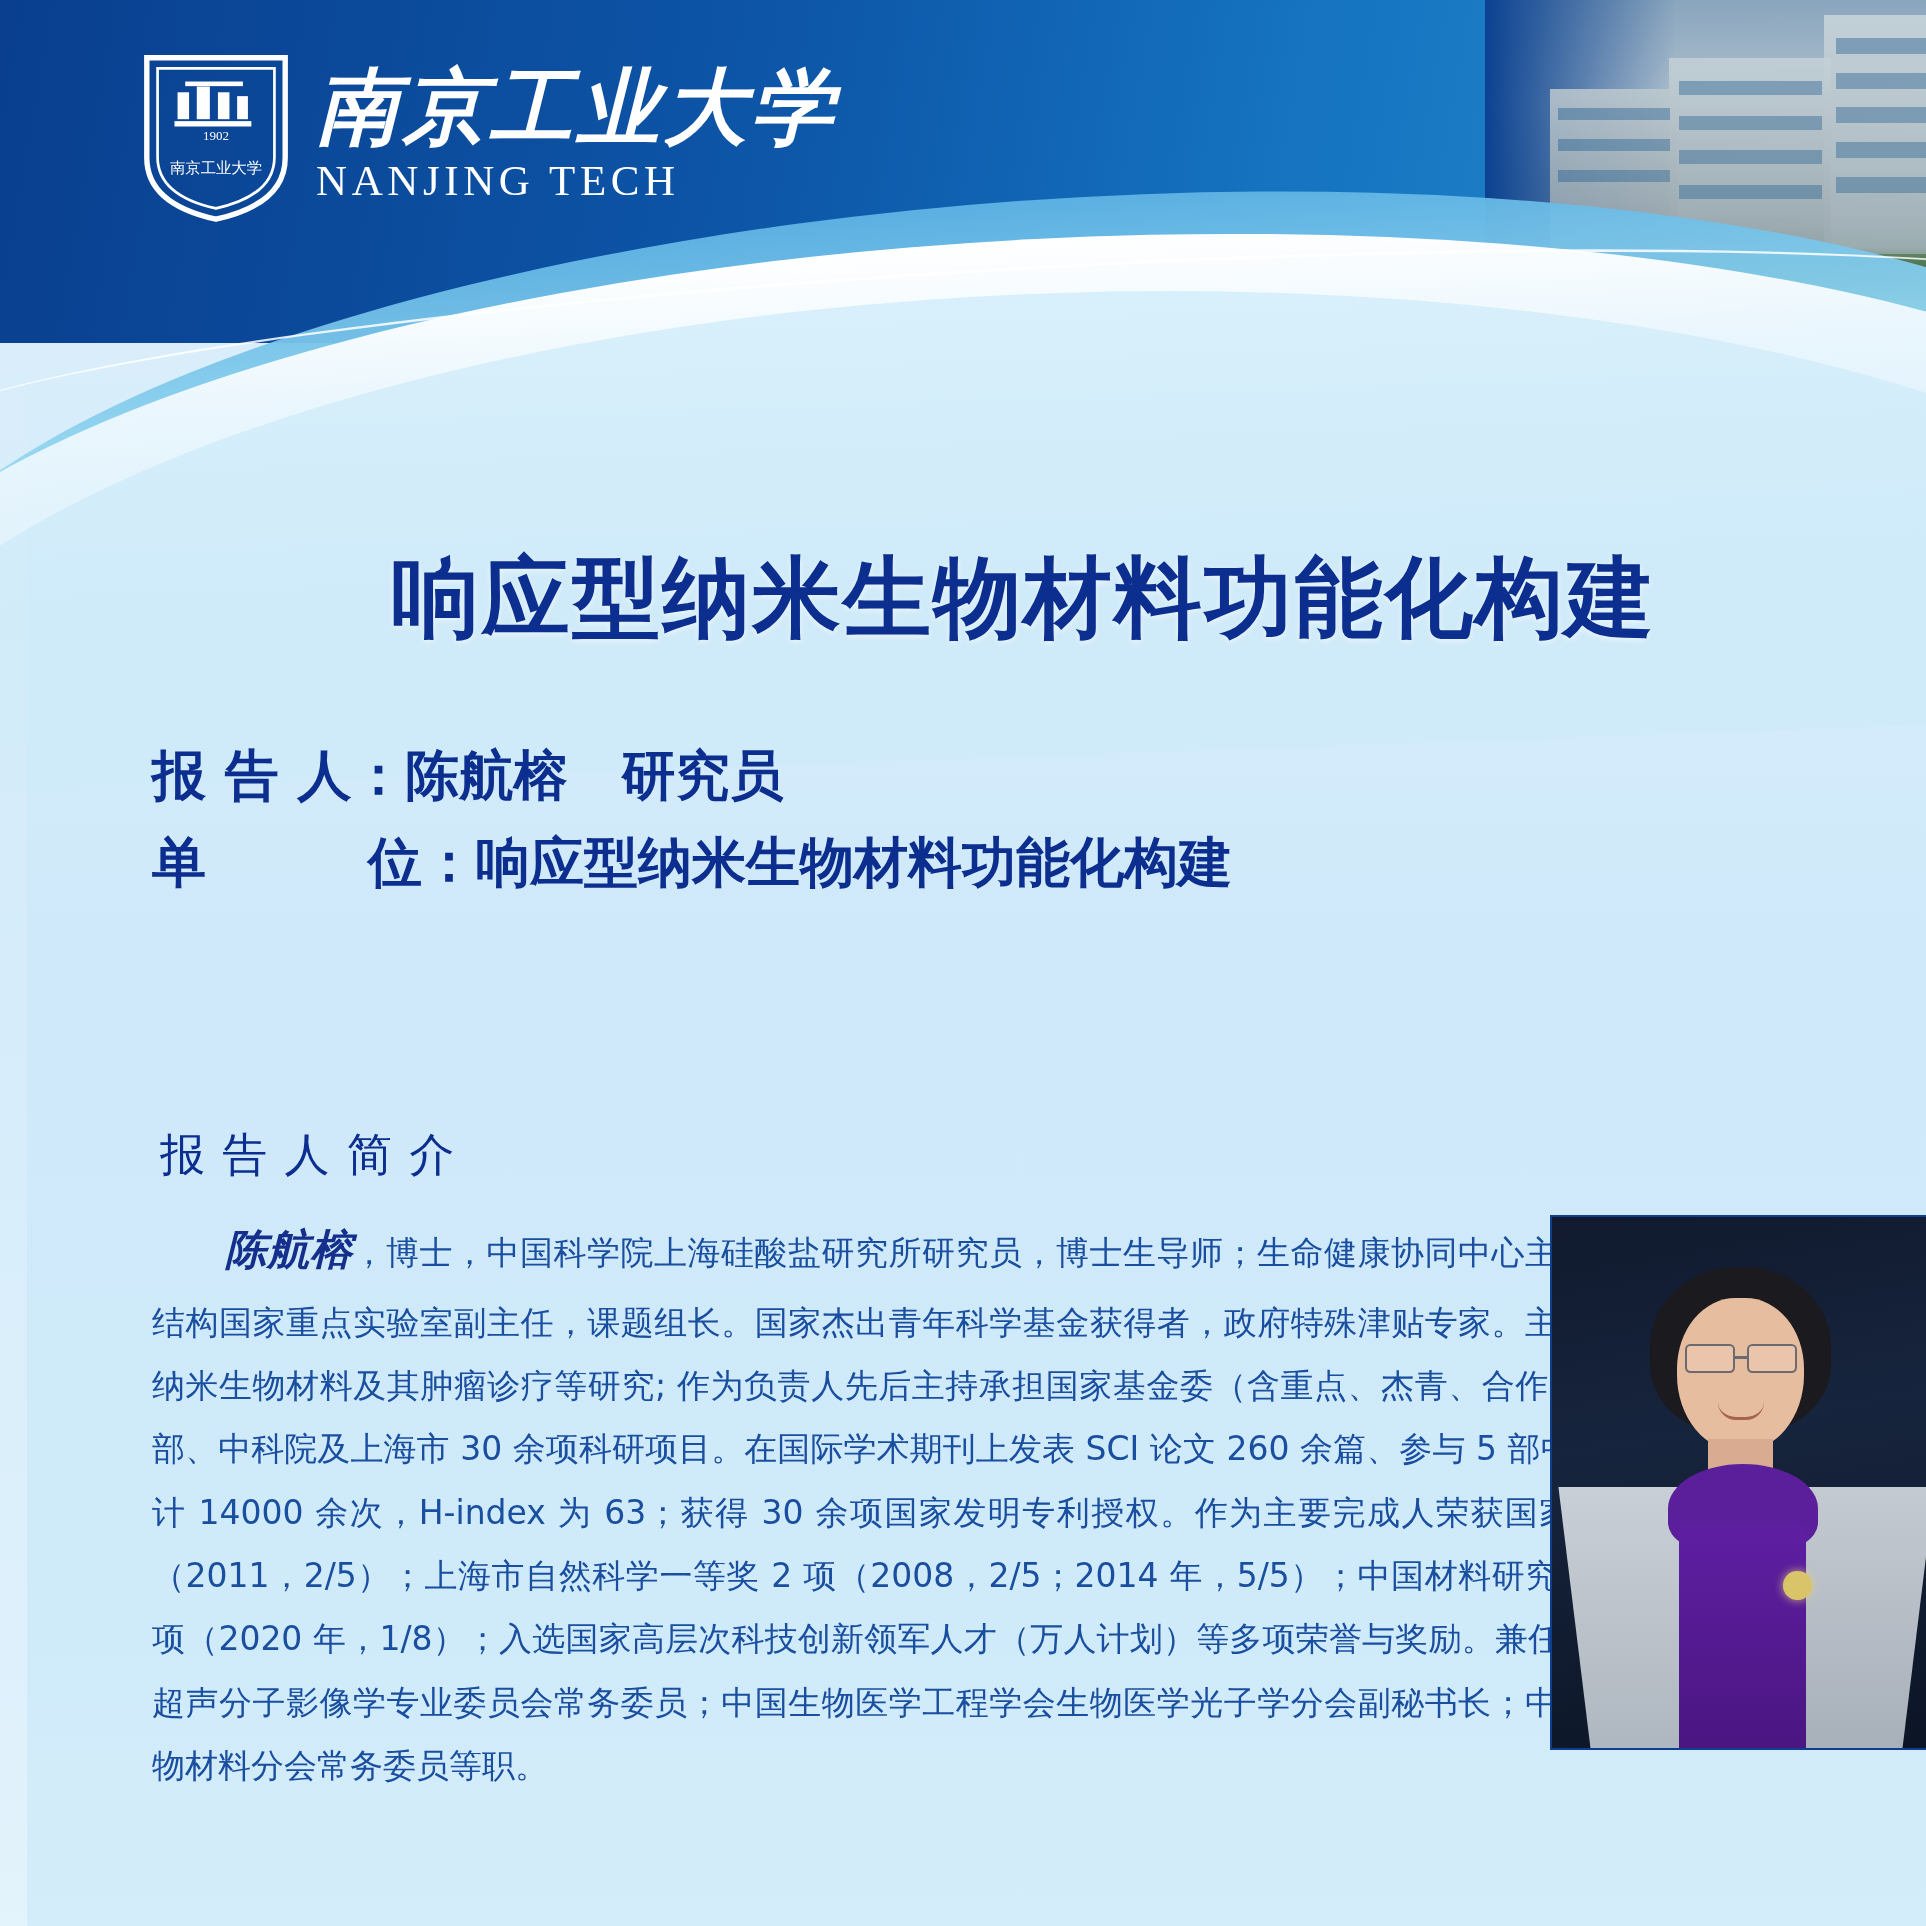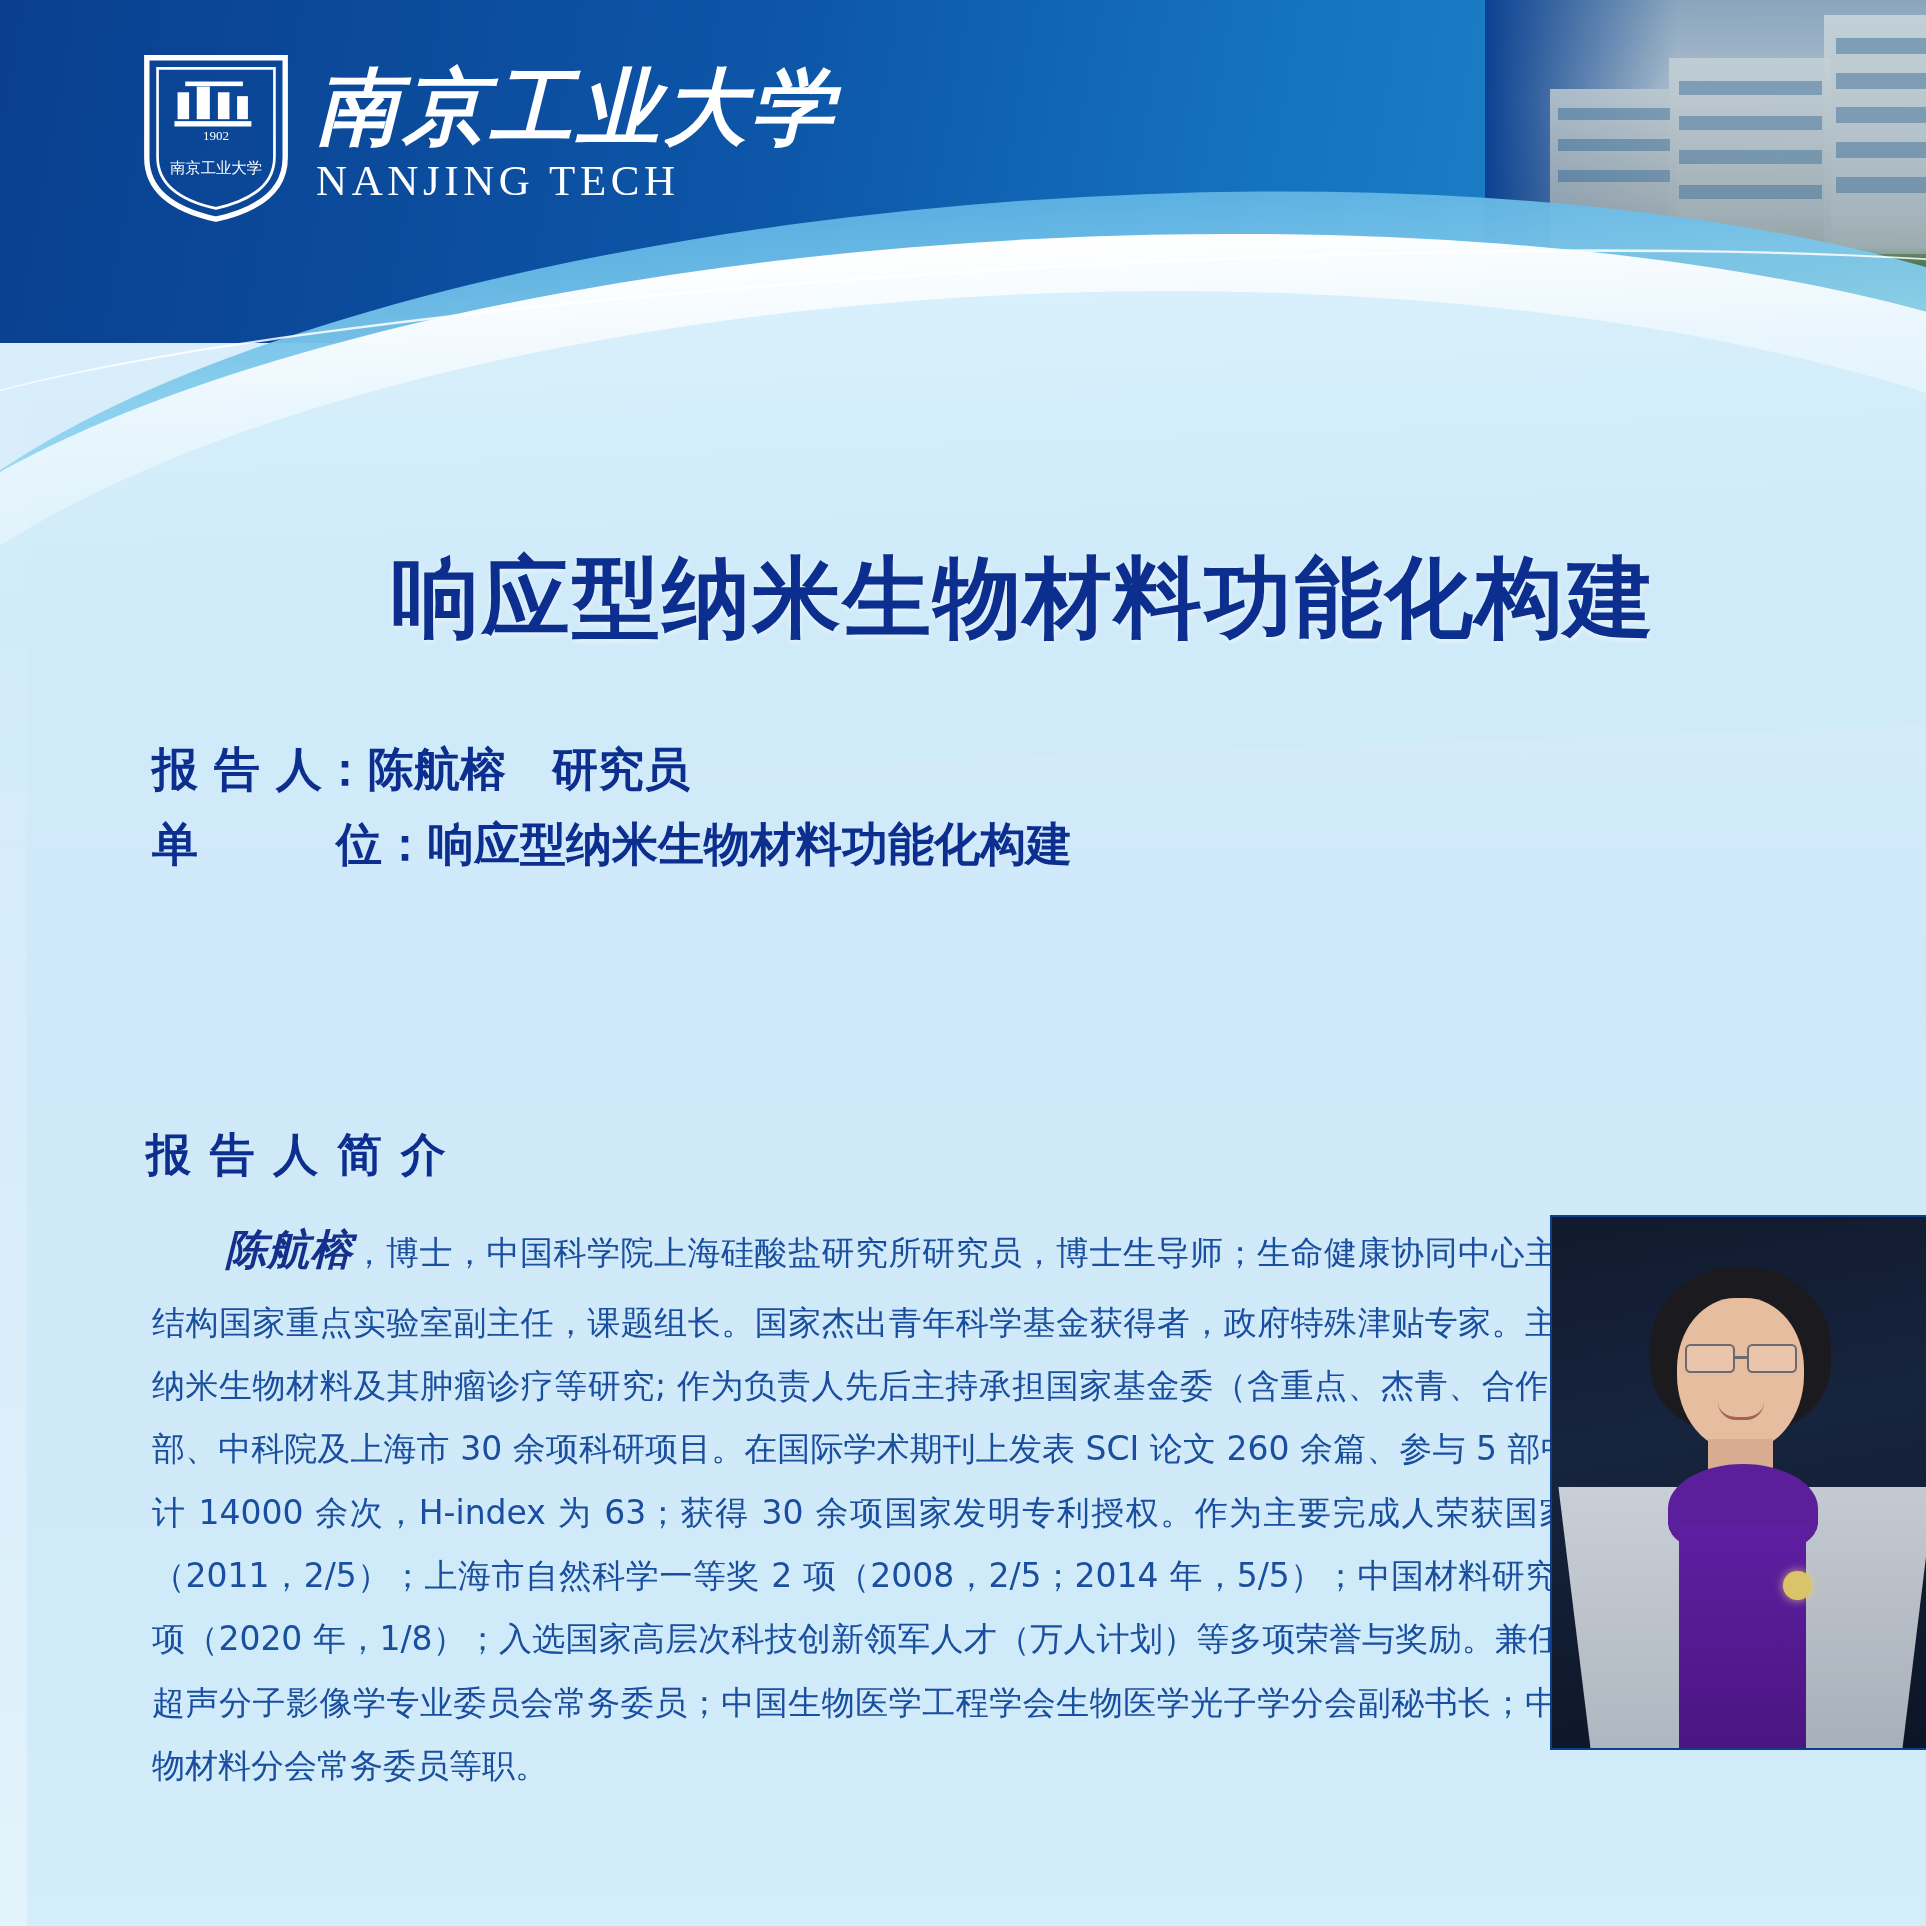--- a/index.html
+++ b/index.html
@@ -139,31 +139,31 @@
   }
 
   
   .info {
     position: absolute;
     left: 152px; top: 732px;
     z-index: 6;
     color: #0b2e8f;
   }
   .info-row {
-    font-size: 46px;
+    font-size: 54px;
     font-weight: bold;
     line-height: 1.62;
     white-space: nowrap;
     font-family: "DejaVu Sans", "Liberation Sans", sans-serif;
   }
   .section-head {
     position: absolute;
-    left: 146px;
+    left: 160px;
     font-size: 45px;
-    font-weight: bold;
+    font-weight: normal;
     color: #0b2e8f;
     font-family: "DejaVu Sans", "Liberation Sans", sans-serif;
     letter-spacing: 1.5px;
     z-index: 6;
   }
   #bio-head { top: 1125px; }
 
   
   .bio {
     position: absolute;

